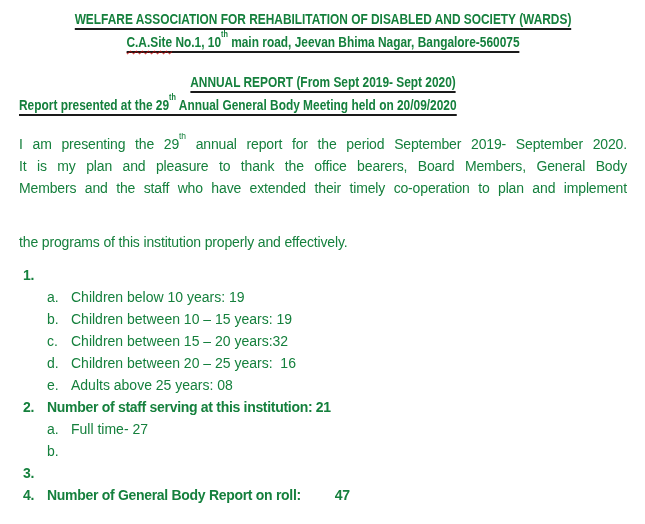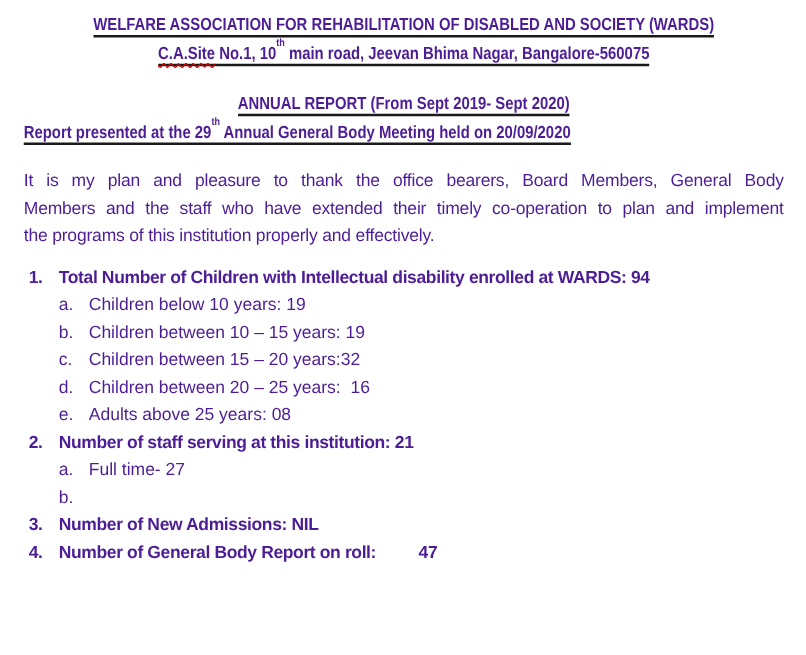--- a/index.html
+++ b/index.html
@@ -5,21 +5,21 @@
   html,body { margin:0; padding:0; background:#ffffff; }
   .page {
     position:relative;
     width:645px; height:524px;
     box-sizing:border-box;
     padding:8px 18px 0 19px;
     background:#ffffff;
     overflow:hidden;
     font-family:"Liberation Sans","DejaVu Sans",sans-serif;
     font-size:14px;
-    color:#4c1d95;
+    color:#15803d;
   }
 
   
   .hline {
     line-height:23px;
     font-weight:700;
     text-align:center;
     white-space:nowrap;
   }
   .hline.left { text-align:left; }
@@ -48,21 +48,21 @@
   
   .para { margin:0; }
   .jline {
     height:22px;
     line-height:22px;
     overflow:hidden;
     text-align:justify;
     letter-spacing:-0.15px;
   }
   .jline::after { content:""; display:inline-block; width:100%; height:0; }
-  .jlast { line-height:22px; letter-spacing:-0.15px; }
+  .jlast { line-height:22px; letter-spacing:-0.15px;margin-top:32px; }
 
   .mt-report { margin-top:17px; }
   .mt-intro  { margin-top:16px; }
   .mt-reg    { margin-top:10px; }
   .mt-list   { margin-top:11px; }
 
   
   .li { display:flex; line-height:22px; }
   .li .num  { flex:none; width:24px; white-space:pre; }
   .li .text { white-space:pre; }
@@ -85,31 +85,31 @@
 
   <div class="hline cx mt-report">
     <span class="uline">ANNUAL REPORT (From Sept 2019- Sept 2020)</span>
   </div>
 
   <div class="hline left cxl">
     <span class="uline"><span>Report presented at the 29</span><sup class="sp">th</sup><span> Annual General Body Meeting held on 20/09/2020</span></span>
   </div>
 
   <div class="para mt-intro">
+    <div class="jline"><span>I am presenting the 29</span><sup class="sp">th</sup><span> annual report for the period September 2019- September 2020.</span></div>
     <div class="jline">It is my plan and pleasure to thank the office bearers, Board Members, General Body</div>
     <div class="jline">Members and the staff who have extended their timely co-operation to plan and implement</div>
     <div class="jlast">the programs of this institution properly and effectively.</div>
   </div>
 
 
   <div class="para mt-list">
 
     <div class="li l1">
       <span class="num">1.</span>
-      <span class="text">Total Number of Children with Intellectual disability enrolled at WARDS: 94</span>
     </div>
     <div class="li l2">
       <span class="num">a.</span>
       <span class="text">Children below 10 years: 19</span>
     </div>
     <div class="li l2">
       <span class="num">b.</span>
       <span class="text">Children between 10 – 15 years: 19</span>
     </div>
     <div class="li l2">
@@ -132,21 +132,20 @@
     <div class="li l2">
       <span class="num">a.</span>
       <span class="text">Full time- 27</span>
     </div>
     <div class="li l2">
       <span class="num">b.</span>
     </div>
 
     <div class="li l1">
       <span class="num">3.</span>
-      <span class="text">Number of New Admissions: NIL</span>
     </div>
 
     <div class="li l1">
       <span class="num">4.</span>
       <span class="text"><span>Number of General Body Report on roll:</span><span class="gap47"></span><span>47</span></span>
     </div>
 
   </div>
 </div>
 

